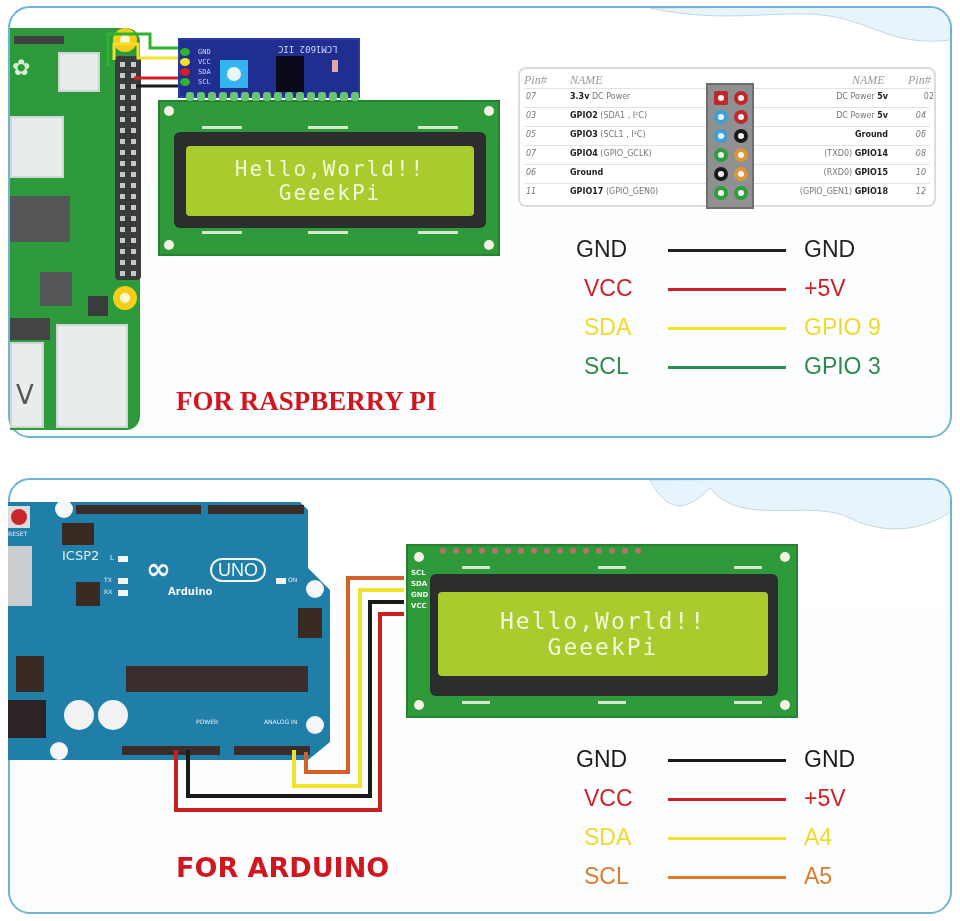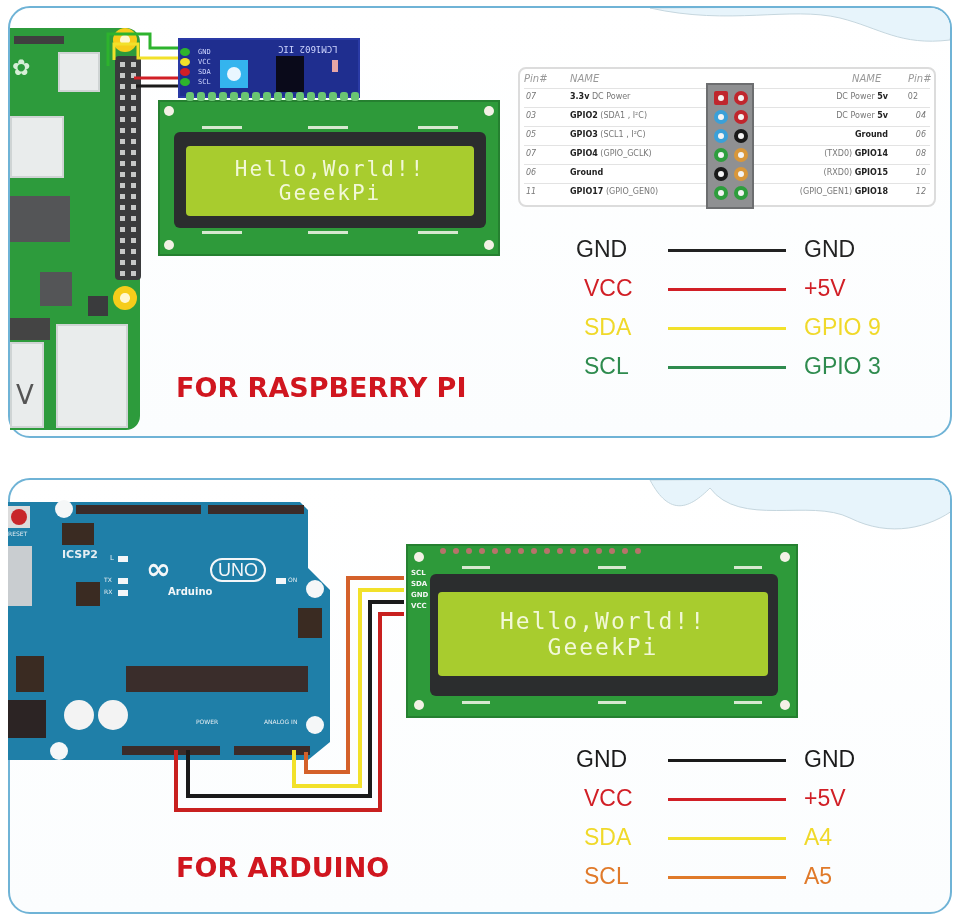--- a/index.html
+++ b/index.html
@@ -29,21 +29,21 @@
   .lcd-line { font-family: "DejaVu Sans Mono", monospace; color: #f2f8d8; letter-spacing: 2px; line-height: 1.15; }
   .lcd-hole { position: absolute; width: 10px; height: 10px; border-radius: 50%; background: #f4f1e6; }
   .lcd-tab { position: absolute; height: 3px; width: 40px; background: #d7e8d0; }
   .lcd-pad { position: absolute; width: 8px; height: 9px; background: #6ac572; border-radius: 3px; }
 
   .pin-table { position: absolute; background: #fff; border: 2px solid #dcdcdc; border-radius: 8px; }
   .pt-row { position: absolute; left: 0; width: 100%; height: 19px; font-size: 8px; color: #777; }
   .pt-row span { position: absolute; top: 4px; white-space: nowrap; }
   .pt-row .b { color: #222; font-weight: bold; }
   .pt-line { position: absolute; left: 4px; right: 4px; height: 1px; background: #e3e3e3; }
-  .pt-head { font-style: italic; color: #999; font-size: 10px; }
+  .pt-head { font-style: italic; color: #999; font-size: 12px; font-family: Liberation Serif, serif; }
   .gpio-block { position: absolute; background: #8f9092; border: 2px solid #6d6e70; }
   .gpio-pin { position: absolute; width: 14px; height: 14px; border-radius: 50%; }
   .gpio-pin::after { content: ""; position: absolute; left: 4px; top: 4px; width: 6px; height: 6px; border-radius: 50%; background: #f4f4f4; }
   .gpio-pin.sq { border-radius: 2px; }
 
   .legend-row { position: absolute; height: 30px; width: 340px; }
   .legend-left, .legend-right { position: absolute; top: 0; font-family: "Liberation Sans", sans-serif; font-size: 23px; }
   .legend-line { position: absolute; top: 13px; left: 92px; width: 118px; height: 3px; }
 
   .title { position: absolute; font-family: "DejaVu Sans", sans-serif; font-weight: bold; font-size: 27px; color: #d0161f; letter-spacing: 0px; }
@@ -186,21 +186,21 @@
     <span class="pt-head" style="left:50px;">NAME</span>
     <span class="pt-head" style="left:332px;">NAME</span>
     <span class="pt-head" style="left:388px;">Pin#</span>
   </div>
   <div id="pt-rows">
       <div class="pt-line" style="top: 19px;"></div>
       <div class="pt-row" style="top: 19px;">
         <span style="left:6px;font-style:italic;">07</span>
         <span style="left:50px;"><b class="b">3.3v</b><i style="font-style:normal"> DC Power</i></span>
         <span style="right:46px;"><i style="font-style:normal">DC Power </i><b class="b">5v</b></span>
-        <span style="right:16px;">02</span>
+        <span style="right:0;">02</span>
       </div>
       <div class="pt-line" style="top: 38px;"></div>
       <div class="pt-row" style="top: 38px;">
         <span style="left:6px;font-style:italic;">03</span>
         <span style="left:50px;"><b class="b">GPIO2</b><i style="font-style:normal"> (SDA1 , I²C)</i></span>
         <span style="right:46px;"><i style="font-style:normal">DC Power </i><b class="b">5v</b></span>
         <span style="right:8px;font-style:italic;">04</span>
       </div>
       <div class="pt-line" style="top: 57px;"></div>
       <div class="pt-row" style="top: 57px;">
@@ -265,40 +265,40 @@
       <div class="legend-line" style="background:#f2e12a"></div>
       <span class="legend-right" style="left:228px;color:#f0d92a">GPIO 9</span>
     </div>
     <div class="legend-row" style="left: 576px; top: 353px;">
       <span class="legend-left" style="left:8px;color:#2e8b4e">SCL</span>
       <div class="legend-line" style="background:#2e8b4e"></div>
       <span class="legend-right" style="left:228px;color:#2e8b4e">GPIO 3</span>
     </div>
   </div>
 
-<div class="title" style="left:176px; top:372px;">FOR RASPBERRY PI</div>
+<div class="title" style="left:176px; top:386px;font-family:Liberation Serif, serif;">FOR RASPBERRY PI</div>
 
 <div class="panel" style="left:8px; top:478px; width:944px; height:436px;">
   <svg class="wave" style="left:580px; top:-2px;" width="366" height="80">
     <path d="M60,2 C80,40 100,30 120,10 C150,50 220,20 260,40 C300,60 340,50 366,30 L366,0 Z" fill="#e7f4fb" stroke="#c5d6de" stroke-width="1"></path>
   </svg>
 </div>
 
 <svg class="abs" style="left:8px; top:498px;" width="330" height="270">
   <path d="M0,4 L292,4 L300,12 L300,70 L322,92 L322,244 L300,262 L0,262 Z" fill="#1f7fa8"></path>
 </svg>
 <div class="abs" style="left:8px; top:506px; width:22px; height:22px; background:#dcdcdc;"></div>
 <div class="abs" style="left:11px; top:509px; width:16px; height:16px; border-radius:50%; background:#c8262a;"></div>
 <div class="abs" style="left:8px; top:530px; color:#e6eef3; font-size:6px;">RESET</div>
 <div class="abs" style="left:8px; top:546px; width:24px; height:60px; background:#c9cdd0;"></div>
 <div class="uno-dot" style="left:55px; top:500px;"></div>
 <div class="uno-hdr" style="left:76px; top:505px; width:125px;"></div>
 <div class="uno-hdr" style="left:208px; top:505px; width:96px;"></div>
 <div class="abs" style="left:62px; top:523px; width:32px; height:22px; background:#3a2b22;"></div>
-<div class="abs" style="left:62px; top:548px; color:#e6eef3; font-size:11px;font-weight:bold;">ICSP2</div>
+<div class="abs" style="left:62px; top:548px; color:#e6eef3; font-size:13px;">ICSP2</div>
 <div class="abs" style="left:118px; top:556px; width:10px; height:6px; background:#f3f6f8;"></div>
 <div class="abs" style="left:110px; top:554px; color:#e6eef3; font-size:7px;">L</div>
 <div class="abs" style="left:118px; top:578px; width:10px; height:6px; background:#f3f6f8;"></div>
 <div class="abs" style="left:104px; top:576px; color:#e6eef3; font-size:6px;">TX</div>
 <div class="abs" style="left:118px; top:590px; width:10px; height:6px; background:#f3f6f8;"></div>
 <div class="abs" style="left:104px; top:588px; color:#e6eef3; font-size:6px;">RX</div>
 <div class="abs" style="left:76px; top:582px; width:24px; height:24px; background:#3a2b22;"></div>
 
 <div class="abs" style="left:146px; top:554px; color:#f3f6f8; font-size:30px; font-weight:bold; line-height:30px;">∞</div>
 <div class="abs" style="left:210px; top:558px; height:24px; padding:0 6px; border:2px solid #f3f6f8; border-radius:12px; color:#f3f6f8; font-size:18px; line-height:20px; font-family:'Liberation Sans', sans-serif;">UNO</div>

